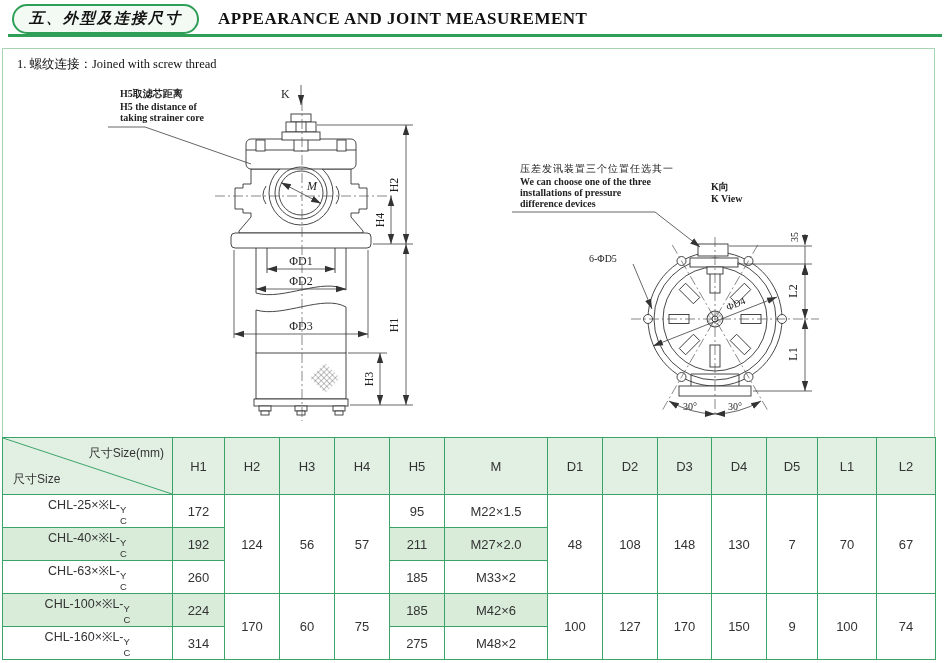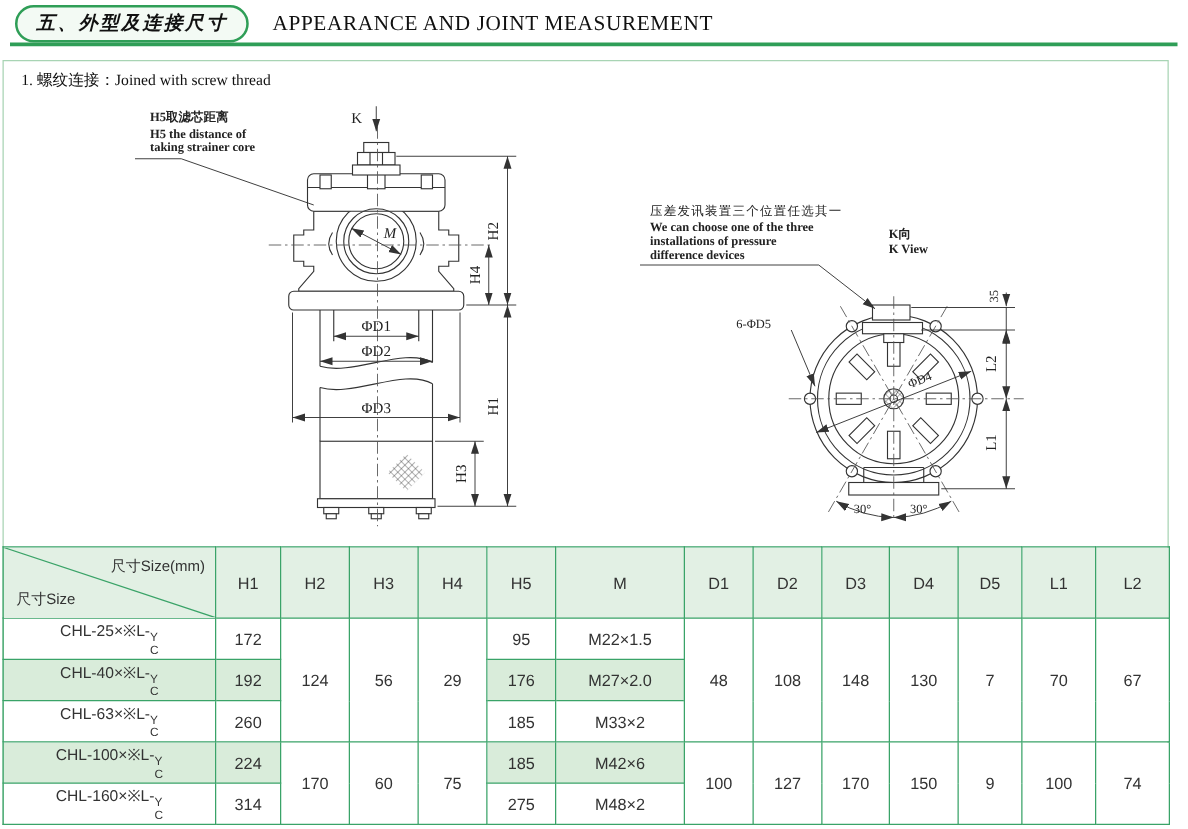--- a/index.html
+++ b/index.html
@@ -5,21 +5,21 @@
   html,body{margin:0;padding:0;background:#ffffff;}
   body{width:950px;height:663px;position:relative;overflow:hidden;
        font-family:"Liberation Sans",sans-serif;color:#222;}
 
   
   .title-underline{position:absolute;left:8px;top:34px;width:934px;height:3px;background:#2f9e57;}
   .title-pill{position:absolute;left:12px;top:4px;padding:3px 15px 4px 15px;
       border:2px solid #2f9e57;border-radius:16px;background:#f3faf4;
       font-size:15px;font-weight:bold;letter-spacing:2px;color:#111;z-index:2;font-style:italic;}
   .title-en{position:absolute;left:218px;top:9px;font-family:"Liberation Serif",serif;
-      font-size:17px;font-weight:normal;letter-spacing:.5px;color:#111;}
+      font-size:17px;font-weight:bold;letter-spacing:.5px;color:#111;}
 
   
   .content-box{position:absolute;left:2px;top:48px;width:931px;height:610px;
       border:1px solid #a8d4b4;background:#fff;}
   .thread-label{position:absolute;left:14px;top:7px;font-family:"Liberation Serif",serif;
       font-size:12.5px;color:#111;}
 
   .drawings{position:absolute;left:0px;top:22px;width:933px;height:360px;}
   .drawings text{fill:#222;font-family:"Liberation Serif",serif;}
   .ln{stroke:#333;stroke-width:.9;fill:none;}
@@ -265,38 +265,38 @@
     </thead>
     <tbody>
       <tr>
         <td class="model"><span>CHL-25×※L-</span><span class="frac">
               <span>Y</span>
               <span>C</span>
             </span></td>
         <td>172</td>
         <td rowspan="3">124</td>
         <td rowspan="3">56</td>
-        <td rowspan="3">29</td>
+        <td rowspan="3">57</td>
         <td>95</td>
         <td>M22×1.5</td>
         <td rowspan="3">48</td>
         <td rowspan="3">108</td>
         <td rowspan="3">148</td>
         <td rowspan="3">130</td>
         <td rowspan="3">7</td>
         <td rowspan="3">70</td>
         <td rowspan="3">67</td>
       </tr>
       <tr>
         <td class="model shade"><span>CHL-40×※L-</span><span class="frac">
               <span>Y</span>
               <span>C</span>
             </span></td>
         <td class="shade">192</td>
-        <td class="shade">176</td>
+        <td class="shade">211</td>
         <td class="shade">M27×2.0</td>
       </tr>
       <tr>
         <td class="model"><span>CHL-63×※L-</span><span class="frac">
               <span>Y</span>
               <span>C</span>
             </span></td>
         <td>260</td>
         <td>185</td>
         <td>M33×2</td>

